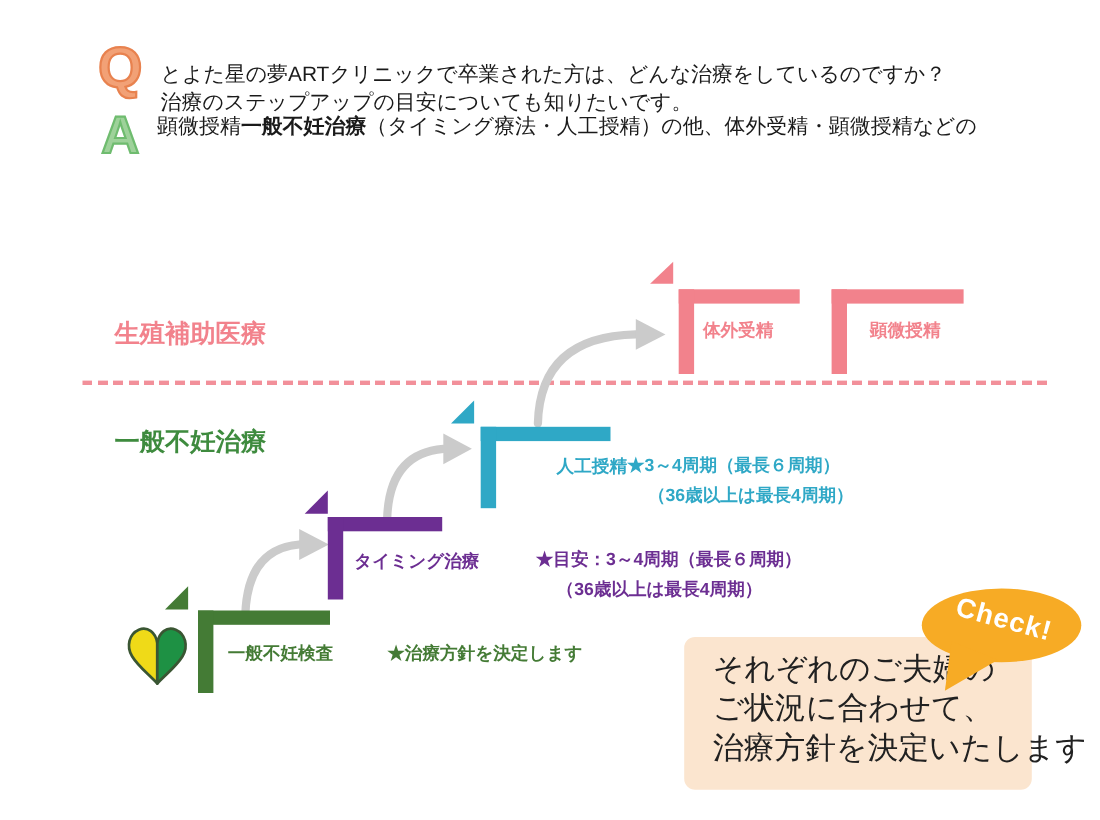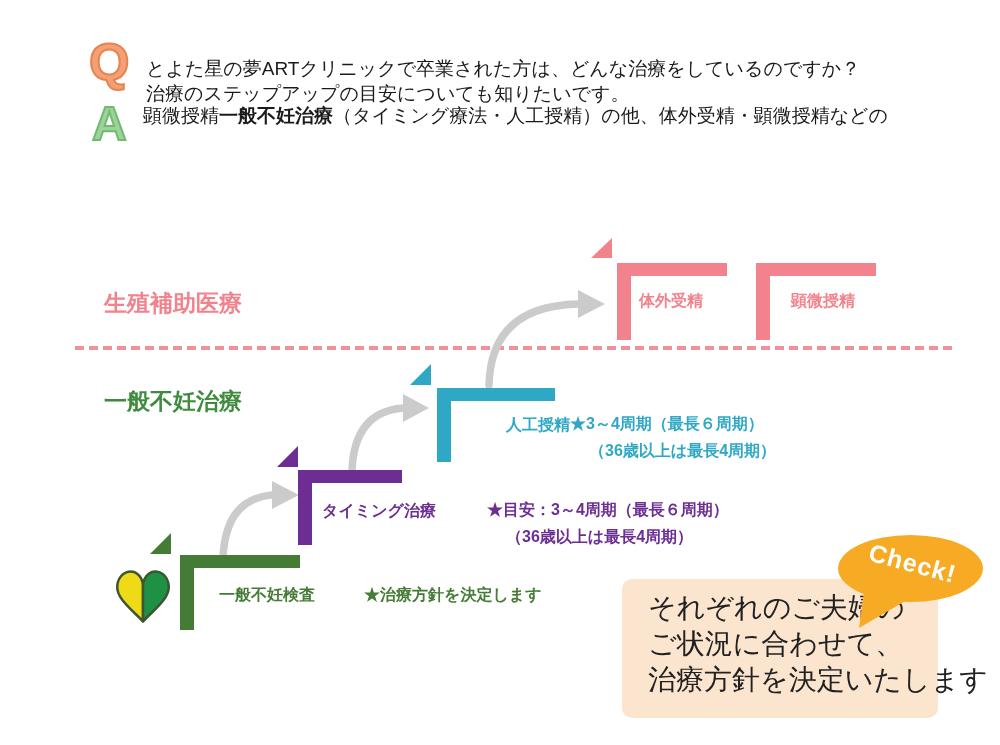--- a/index.html
+++ b/index.html
@@ -39,21 +39,21 @@
   .bracket-pink1  { left:617px; top:263px; width:96px;  height:64px; border-color:var(--pink); }
   .bracket-pink2  { left:756px; top:263px; width:106px; height:64px; border-color:var(--pink); }
 
   .tri { width:0; height:0; border-left:21px solid transparent; }
   .tri-green  { left:150px; top:533px; border-bottom:21px solid var(--green_step); }
   .tri-purple { left:277px; top:446px; border-bottom:21px solid var(--purple); }
   .tri-teal   { left:410px; top:364px; border-bottom:21px solid var(--teal); }
   .tri-pink   { left:591px; top:238px; border-bottom:20px solid var(--pink); }
 
   .step-label, .step-note { font-weight:bold; font-size:16px; line-height:1.1; white-space:nowrap; }
-  .c-green  { color:var(--green_step);margin-left:12px; }
+  .c-green  { color:var(--green_step); }
   .c-purple { color:var(--purple);text-align:center; }
   .c-teal   { color:var(--teal); }
   .c-pink   { color:var(--pink); }
 
   
   .heart { left:112px; top:564px; }
 
   
   .info-box { left:622px; top:579px; width:316px; height:139px; border-radius:10px;
               background:var(--box_bg); }

